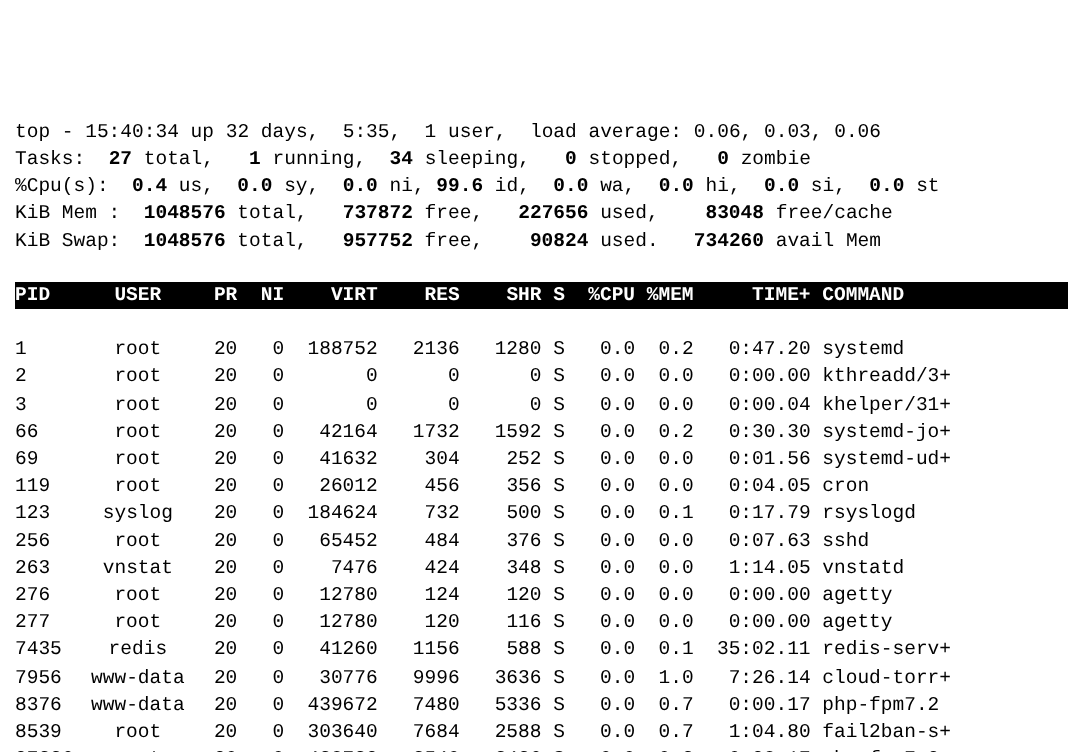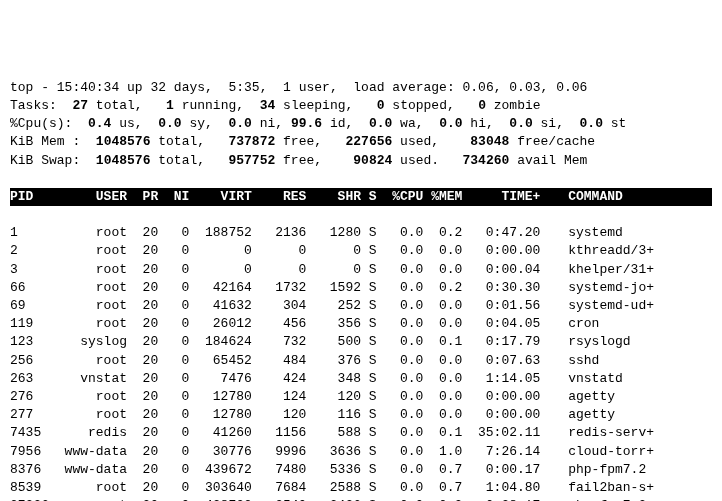--- a/index.html
+++ b/index.html
@@ -10,31 +10,31 @@
     color: #000;
     margin: 0;
     padding: 6px 10px;
     white-space: pre;
   }
   .b { font-weight: bold; }
   .hdr { background: #000; color: #fff; font-weight: bold; }
   .row span, .hdr span { display: inline-block; }
   
   .c-pid   { width: 5ch; text-align: left; }
-  .c-user  { width: 9ch; text-align: right; padding-left: 1ch; }
+  .c-user  { width: 9ch; text-align: center; padding-left: 1ch; }
   .c-pr    { width: 4ch; text-align: right; }
   .c-ni    { width: 4ch; text-align: right; }
   .c-virt  { width: 8ch; text-align: right; }
   .c-res   { width: 7ch; text-align: right; }
   .c-shr   { width: 7ch; text-align: right; }
   .c-s     { width: 2ch; text-align: right; }
   .c-cpu   { width: 6ch; text-align: right; }
   .c-mem   { width: 5ch; text-align: right; }
   .c-time  { width: 10ch; text-align: right; }
-  .c-cmd   { padding-left: 1ch; text-align: left; margin-left: 20px; }
+  .c-cmd   { padding-left: 1ch; text-align: left; }
   #proc-body .row { display: block; }
 </style>
 </head>
 <body>
 
 
 
 <div><span><span>top - </span><span>15:40:34</span><span> up </span><span>32 days,  5:35</span><span>,  </span><span>1 user</span><span>,  load average: </span><span>0.06, 0.03, 0.06</span></span>
 <span><span>Tasks:  </span><span class="b">27</span><span> total,   </span><span class="b">1</span><span> running,  </span><span class="b">34</span><span> sleeping,   </span><span class="b">0</span><span> stopped,   </span><span class="b">0</span><span> zombie</span></span>
 <span><span>%Cpu(s):  </span><span class="b">0.4</span><span> us,  </span><span class="b">0.0</span><span> sy,  </span><span class="b">0.0</span><span> ni, </span><span class="b">99.6</span><span> id,  </span><span class="b">0.0</span><span> wa,  </span><span class="b">0.0</span><span> hi,  </span><span class="b">0.0</span><span> si,  </span><span class="b">0.0</span><span> st</span></span>

